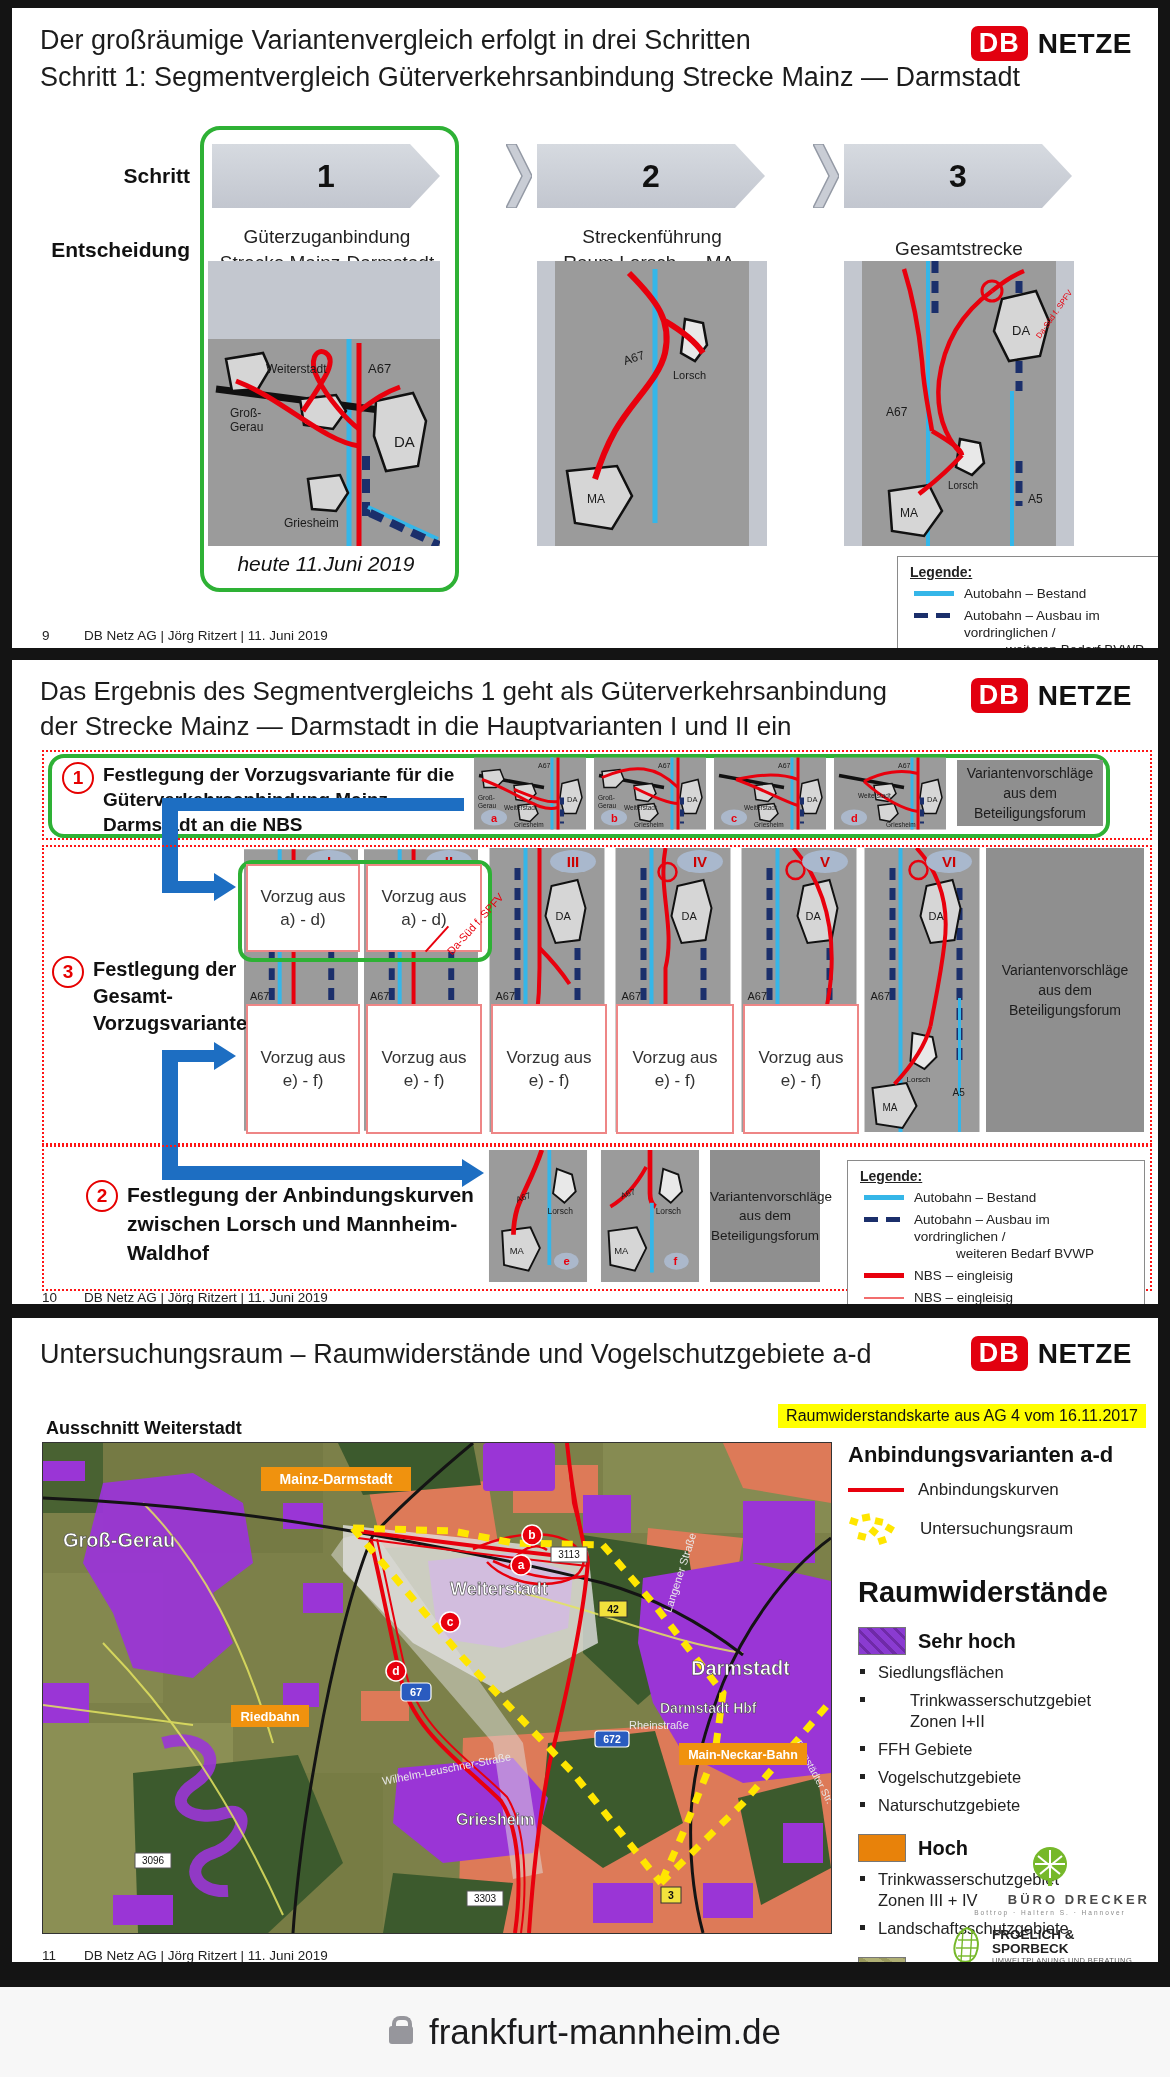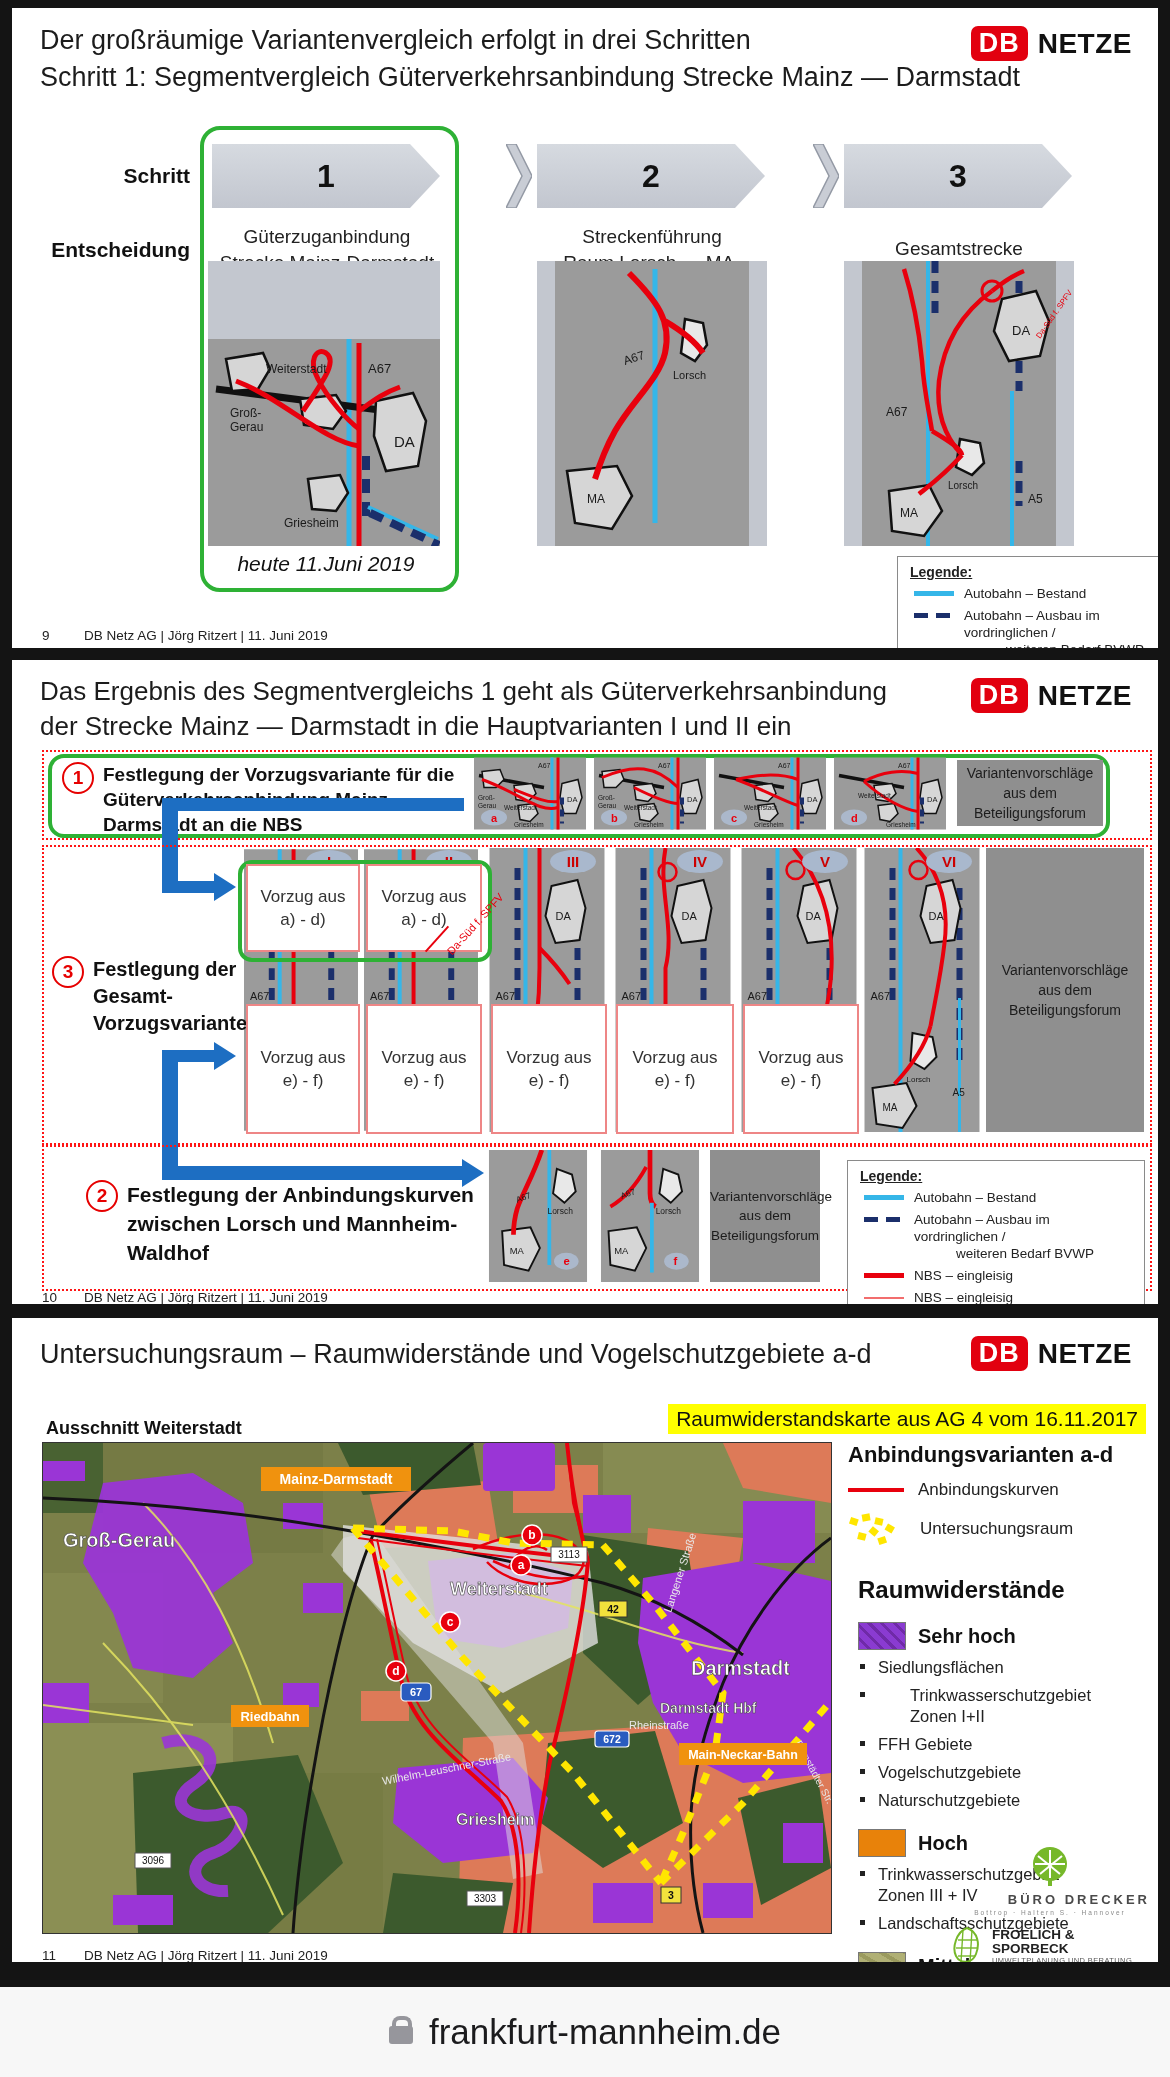--- a/index.html
+++ b/index.html
@@ -27,25 +27,25 @@
   .cnum{display:inline-flex;flex:none;width:28px;height:28px;border:2px solid #e60000;border-radius:50%;color:#e60000;font-weight:bold;font-size:19px;align-items:center;justify-content:center;margin-right:9px;background:#fff;}
   .secflex{position:absolute;display:flex;align-items:flex-start;}
   .sectext{font-weight:bold;font-size:19px;line-height:25px;color:#111;}
   .graybox{position:absolute;background:#8f8f8f;color:#1c1c1c;display:flex;flex-direction:column;justify-content:center;text-align:center;line-height:1.45;}
   .bluebar{position:absolute;background:#1d6ec2;}
   .bluearr{position:absolute;width:0;height:0;border-top:14px solid transparent;border-bottom:14px solid transparent;border-left:22px solid #1d6ec2;}
   .roman{position:absolute;width:46px;height:23px;background:#a9b8cd;border-radius:50%;color:#c00;font-weight:bold;font-size:15px;display:flex;align-items:center;justify-content:center;}
   .vbox{position:absolute;background:#fff;border:2px solid #ee8686;display:flex;flex-direction:column;align-items:center;justify-content:center;font-size:17px;line-height:23px;color:#333;text-align:center;}
   .annot{position:absolute;color:#e8000d;font-size:11px;transform:rotate(-48deg);white-space:nowrap;}
   .annline{position:absolute;width:34px;height:2px;background:#e8000d;transform:rotate(-48deg);}
-  .hl{position:absolute;background:#ffff00;color:#111;font-size:21px;padding:3px 8px;font-weight:normal;}
+  .hl{position:absolute;background:#ffff00;color:#111;font-size:16px;padding:3px 8px;font-weight:normal;}
   .s3cap{position:absolute;font-weight:bold;font-size:18px;color:#111;}
   .s3panel{position:absolute;left:836px;top:124px;width:302px;height:500px;}
   .s3h1{font-weight:bold;font-size:22px;color:#111;}
-  .s3h2{font-weight:bold;font-size:24px;color:#111;margin:30px 0 0 10px;}
+  .s3h2{font-weight:bold;font-size:29px;color:#111;margin:30px 0 0 10px;}
   .s3lrow{display:flex;align-items:center;margin-top:12px;}
   .s3ltext{font-size:17px;color:#222;margin-left:14px;}
   .swbig{width:46px;height:26px;border:1px solid #777;margin:0 12px 0 10px;flex:none;}
   .clslbl{font-weight:bold;font-size:20px;color:#111;}
   .clsrow{display:flex;align-items:center;margin-top:18px;}
   .brow{display:flex;margin:7px 0 0 12px;font-size:16.5px;color:#222;line-height:21px;width:250px;}
   .bdot{width:5px;height:5px;background:#222;margin:7px 13px 0 0;flex:none;}
   .logos{position:absolute;right:0px;top:402px;width:200px;text-align:center;}
   .drname{font-weight:bold;font-size:13px;letter-spacing:3px;color:#4a4a4a;margin-top:4px;text-align:right;}
   .drsub{font-size:6.5px;letter-spacing:2px;color:#8a8a8a;margin-top:2px;}

